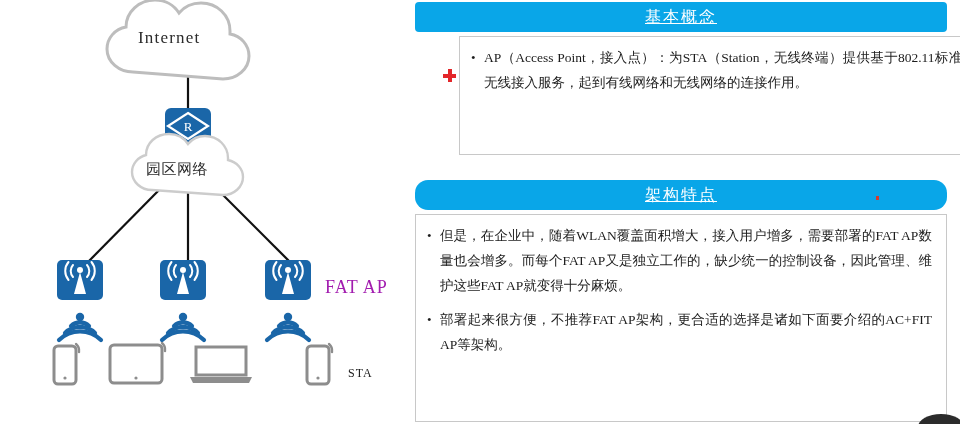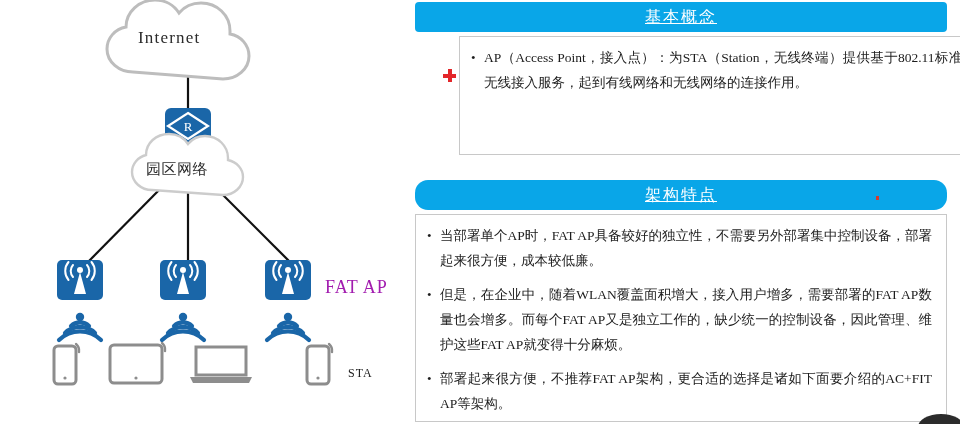--- a/index.html
+++ b/index.html
@@ -272,21 +272,20 @@
     <ul class="bullets">
       <li>AP（Access Point，接入点）：为STA（Station，无线终端）提供基于802.11标准的无线接入服务，起到有线网络和无线网络的连接作用。</li>
     </ul>
   </div>
 
   <div class="panel-header" id="panel-arch-header">
     <span>架构特点</span>
   </div>
   <div class="panel-body" id="panel-arch-body">
     <ul class="bullets">
-      <li>当部署单个AP时，FAT AP具备较好的独立性，不需要另外部署集中控制设备，部署起来很方便，成本较低廉。</li>
       <li>但是，在企业中，随着WLAN覆盖面积增大，接入用户增多，需要部署的FAT AP数量也会增多。而每个FAT AP又是独立工作的，缺少统一的控制设备，因此管理、维护这些FAT AP就变得十分麻烦。</li>
       <li>部署起来很方便，不推荐FAT AP架构，更合适的选择是诸如下面要介绍的AC+FIT AP等架构。</li>
     </ul>
   </div>
 
   <div class="red-dot"></div>
   <div class="red-cross"></div>
 
   <div class="wm-blob"></div>
 

